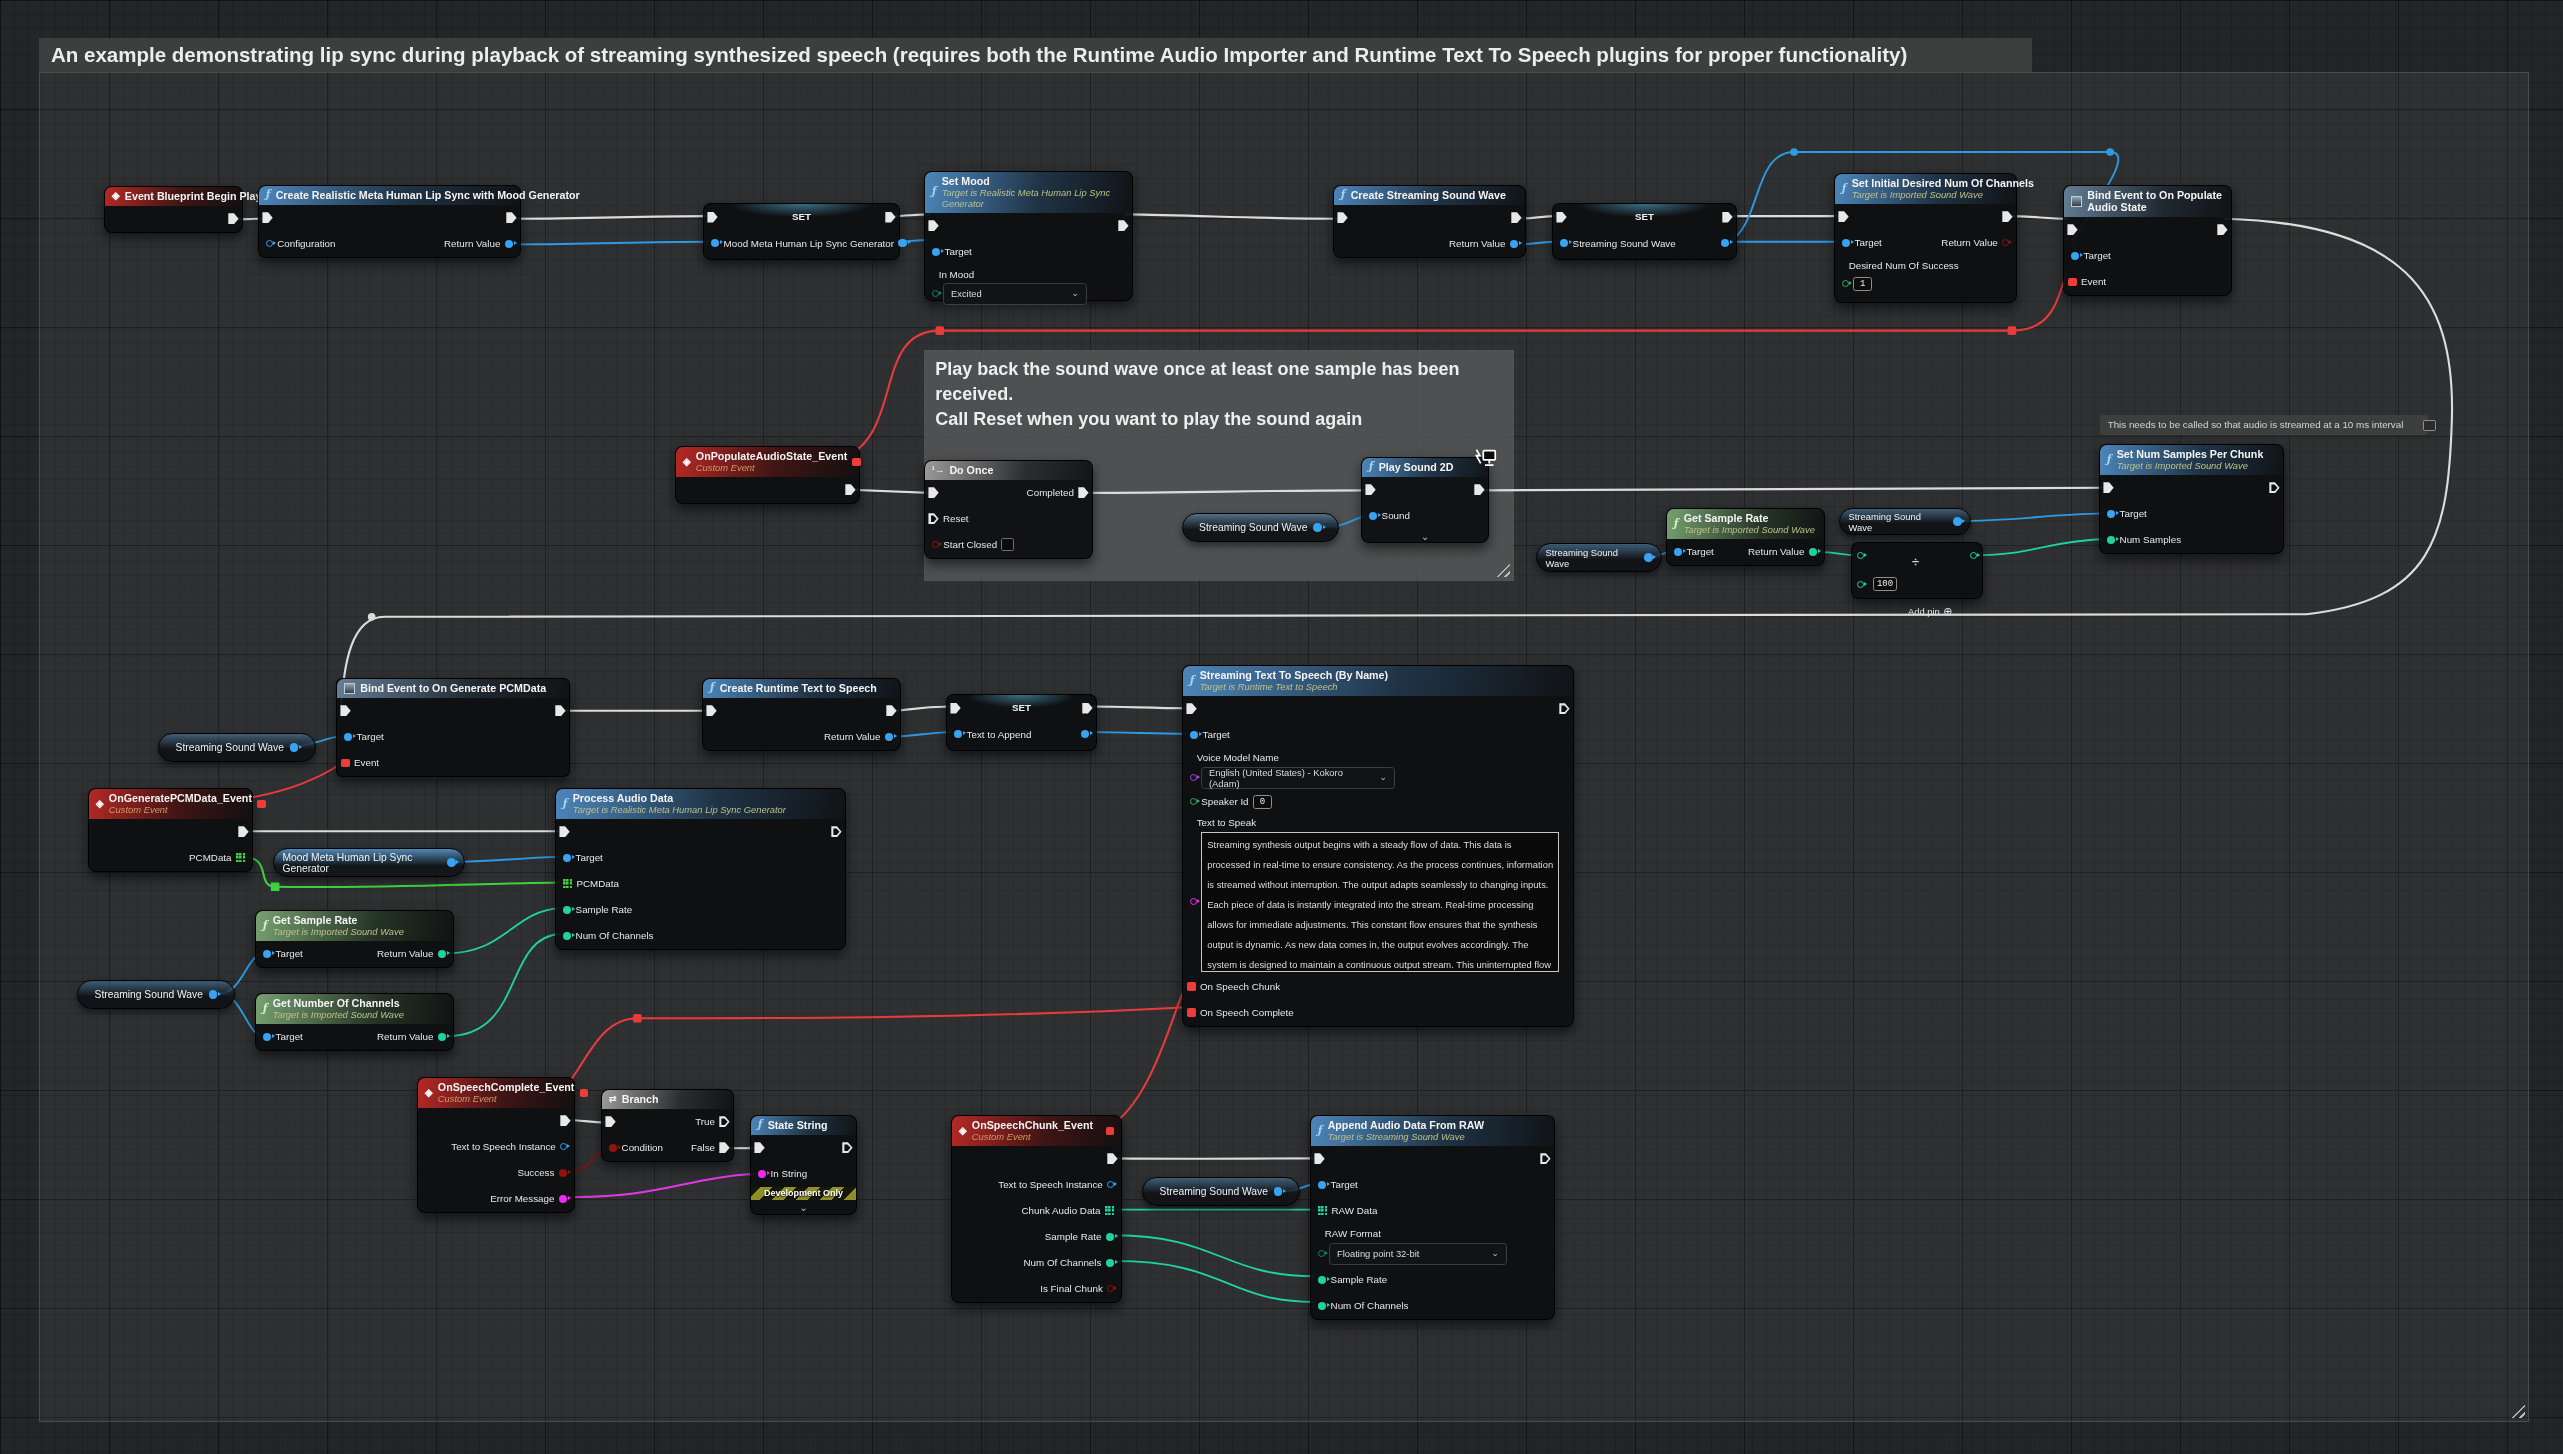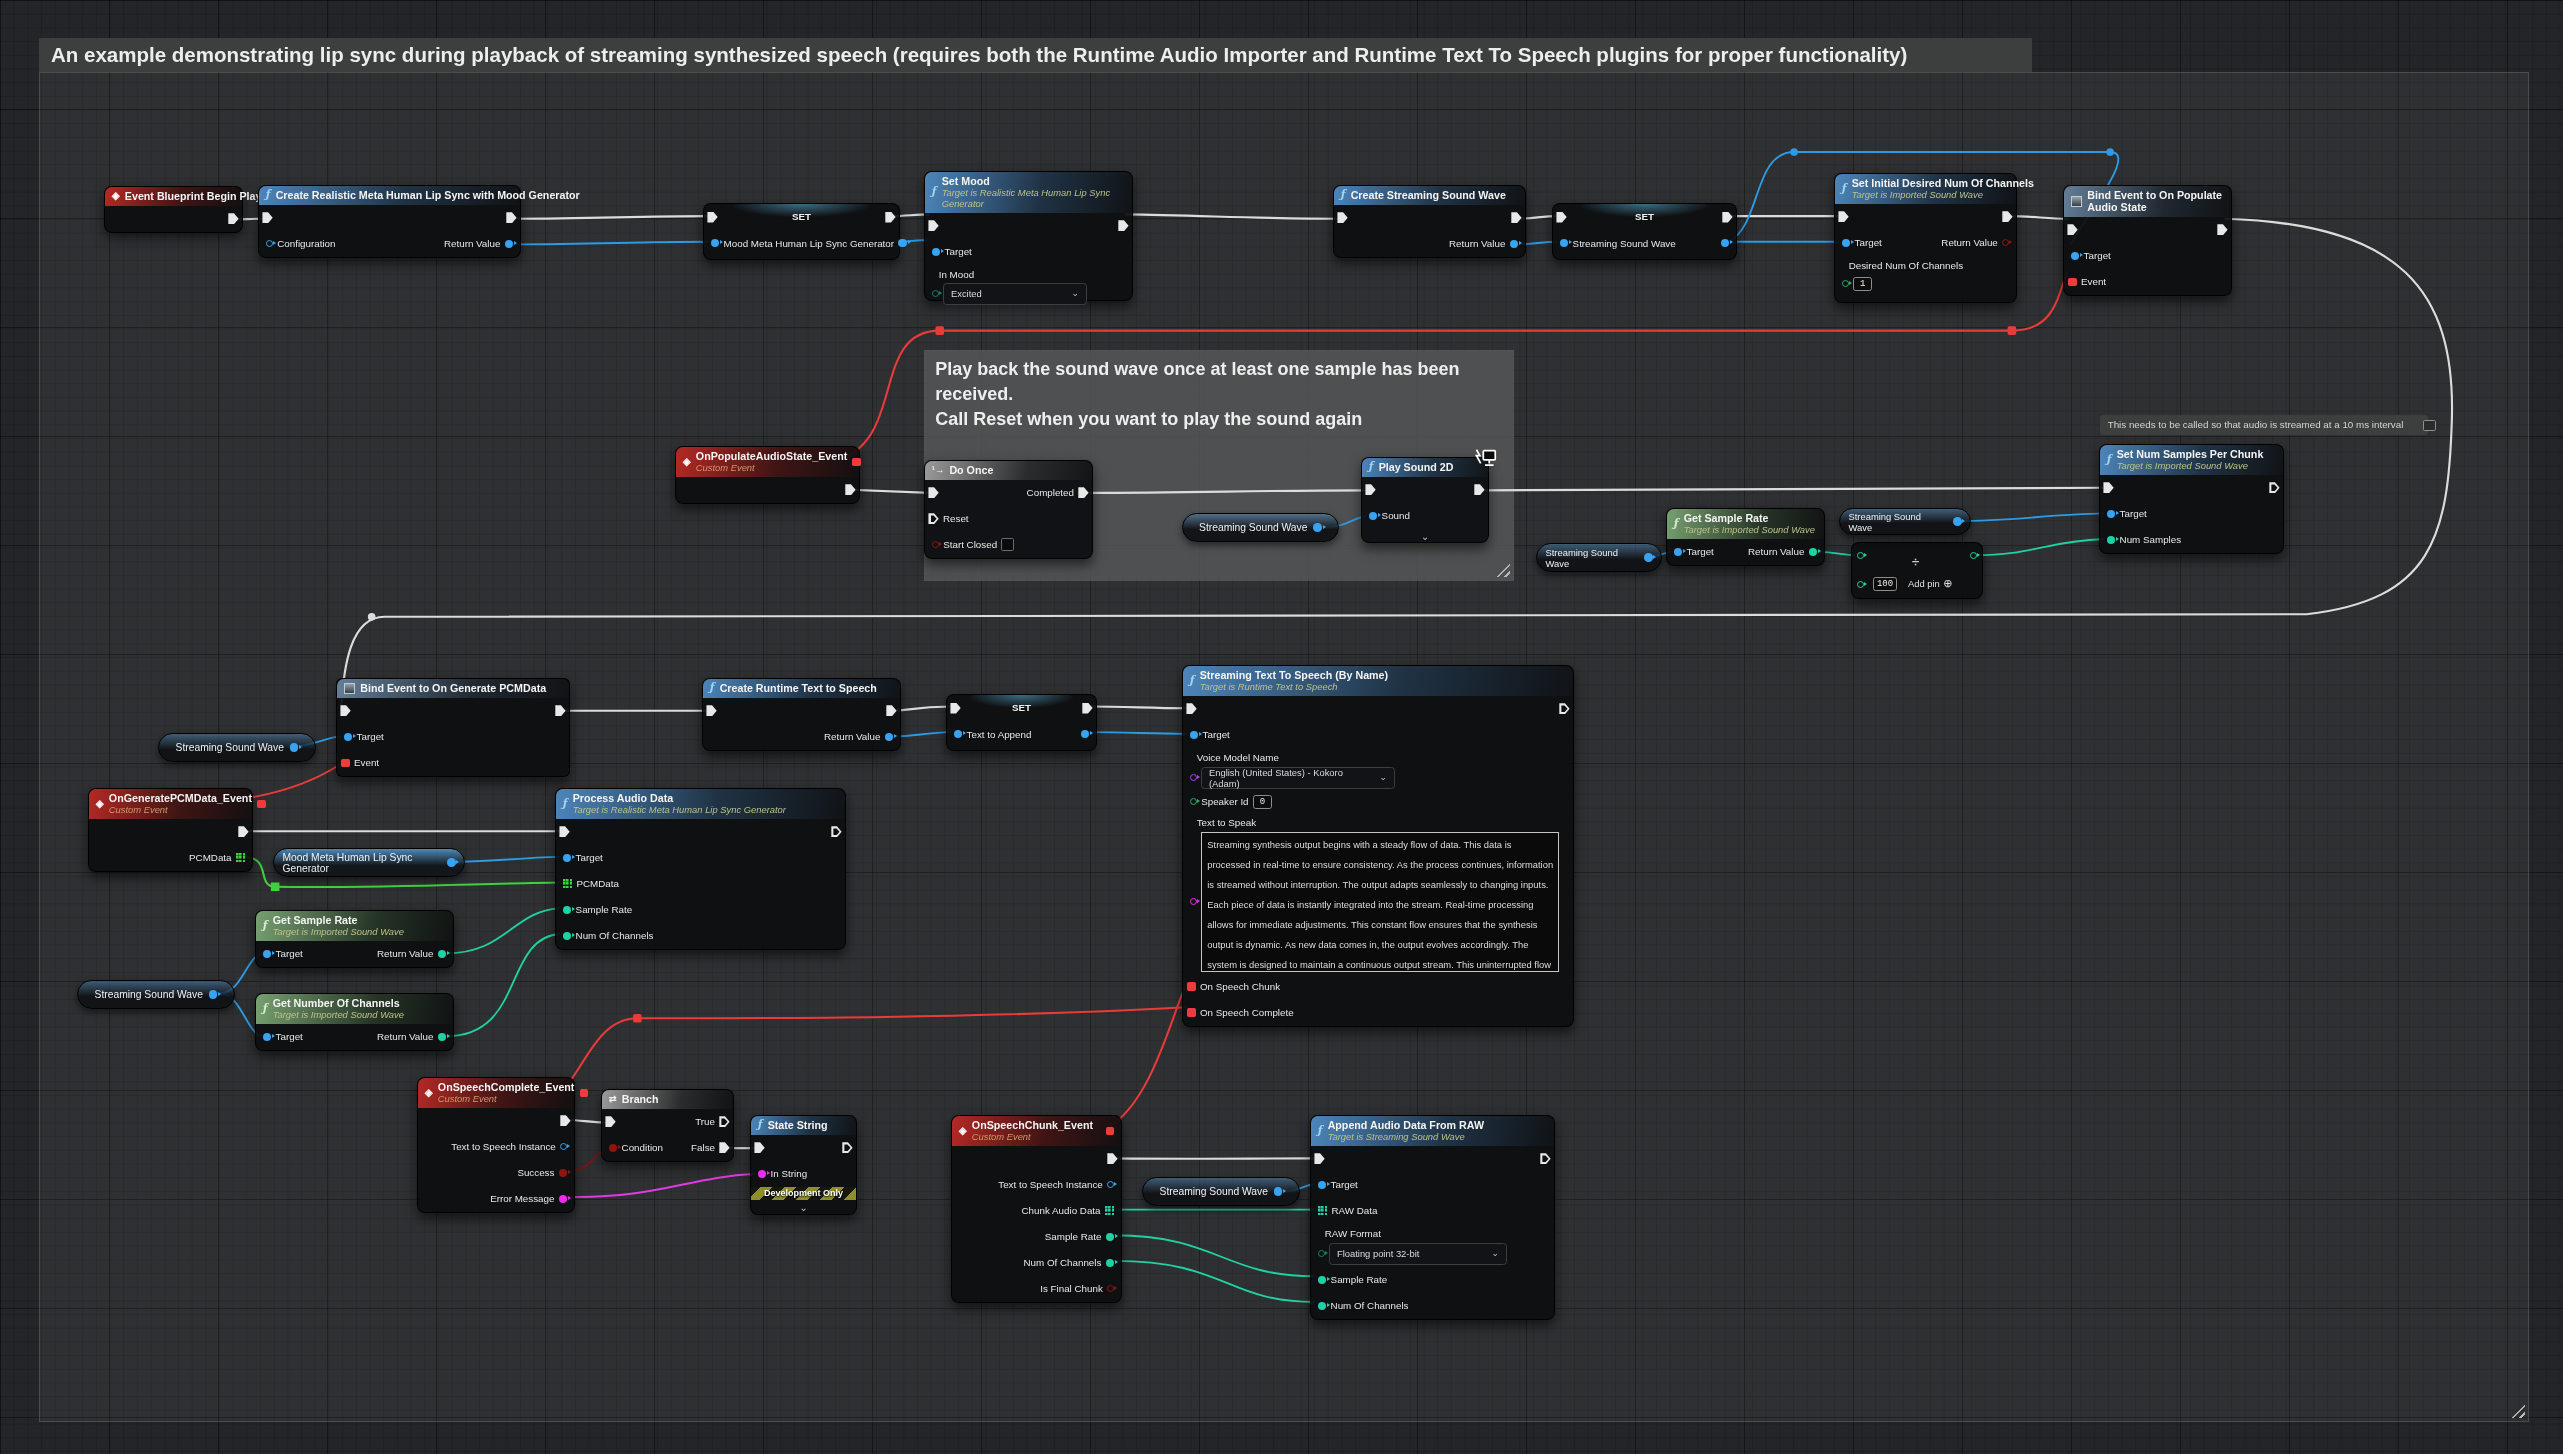--- a/index.html
+++ b/index.html
@@ -68,21 +68,21 @@
   .mico{font-size:9.4px;color:#f0f0f0;font-weight:bold;flex:none;}
   .sq{width:9.4px;height:9.4px;border:1.3px solid #c2cbd4;background:linear-gradient(180deg,#93a4b1,#343e46);flex:none;}
   .chev{display:flex;justify-content:center;align-items:center;height:13.7px;color:#bbb;font-size:10.3px;}
   .devband{background:repeating-linear-gradient(-45deg,#8f8f2a 0 8.5px,#17170b 8.5px 17px);
            color:#fff;font-weight:bold;font-size:9px;text-align:center;padding:1.7px 0;text-shadow:0 0.9px 1.7px #000;}
   .note{position:absolute;z-index:3;background:#3d3e3e;border-radius:3.4px;color:#d4d4d4;font-size:9.8px;
         display:flex;align-items:center;padding:0 7.7px;height:19.7px;}
   .nicon{position:absolute;z-index:3;width:11px;height:9.4px;border:1.3px solid #8f8f8f;border-radius:1.7px;background:#2b2b2b;}
   .cornericon{position:absolute;right:-10.3px;top:-10.3px;}
   .divglyph{position:absolute;font-weight:bold;color:#cfcfcf;font-size:13px;line-height:8.5px;text-align:center;}
-  .addpin{position:absolute;font-size:9.4px;color:#e2e2e2;display:flex;gap:3.4px;align-items:center;}
+  .addpin{position:absolute;font-size:9.4px;color:#e2e2e2;display:flex;gap:3.4px;align-items:center;margin-top:28px;}
   .titlebar{position:absolute;left:39px;top:38px;width:1993px;height:34px;z-index:4;background:#3d3e3e;
         color:#ededed;font-weight:bold;font-size:20.5px;display:flex;align-items:center;padding-left:12px;box-sizing:border-box;}
 </style>
 </head>
 <body>
 
 <div id="canvas">
 
   <div class="comment" style="left:39px;top:72px;width:2488px;height:1348px;">
     <span class="rz"></span>
@@ -281,21 +281,21 @@
     <div class="r bi">
       <span style="display:flex;align-items:center;gap:4.3px;">
           <span class="cp c-obj"></span>
           <span class="lb">Target</span>
         </span>
       <span style="display:flex;align-items:center;gap:4.3px;">
           <span class="lb">Return Value</span>
           <span class="cp h c-bool"></span>
         </span>
     </div>
-    <div class="lblrow">Desired Num Of Channels</div>
+    <div class="lblrow">Desired Num Of Success</div>
     <div class="r" style="height:22px;">
         <span class="cp h c-enumg"></span>
         <span class="vbox">1</span>
       </div>
   </div>
 
   <div class="node" style="left:2063px;top:185px;width:167px;">
     <div class="hdr hdr-bind">
       <span class="sq"></span>
       <span class="tt" style="white-space:normal;">Bind Event to On Populate Audio State</span>

